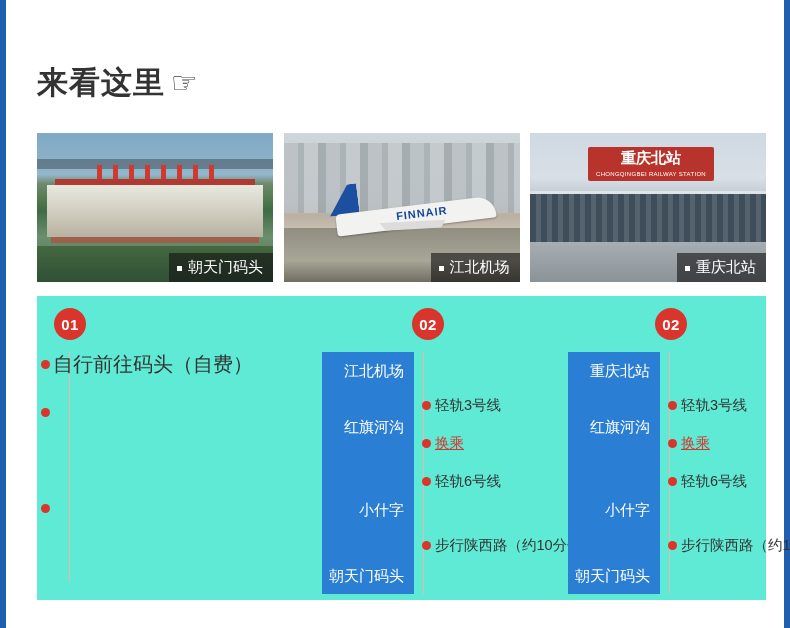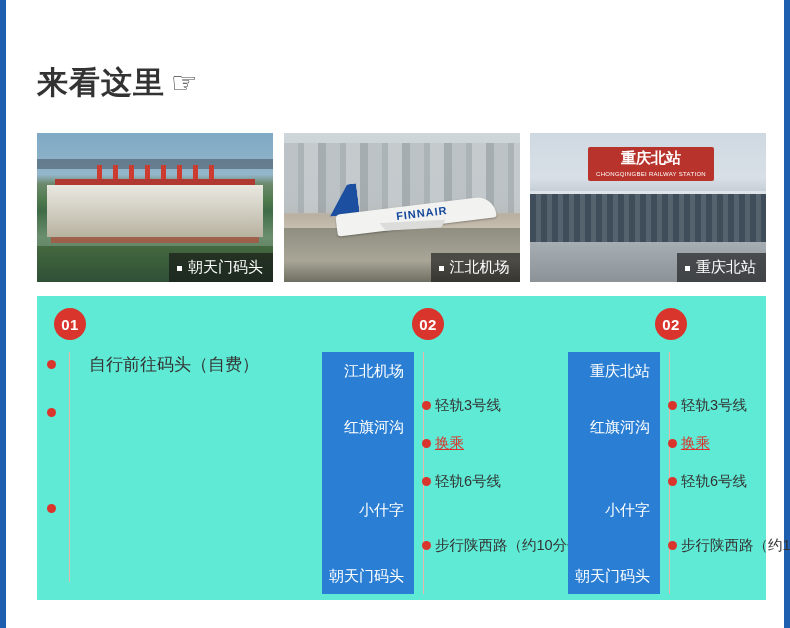--- a/index.html
+++ b/index.html
@@ -271,26 +271,25 @@
   .timeline {
     position: absolute;
     left: 32px;
     top: 56px;
     width: 1px;
     height: 230px;
     background: #e9b6b0;
   }
   .tl-item {
     position: absolute;
-    left: 22px;
+    left: 16px;
     width: 200px;
-    font-size: 17px;
+    font-size: 20px;
     color: #333333;
     line-height: 25px;
-    text-align: right;
   }
   .tl-item .dot {
     position: absolute;
     left: -12px;
     top: 8px;
     width: 9px;
     height: 9px;
     border-radius: 50%;
     background: #d9352c;
   }

